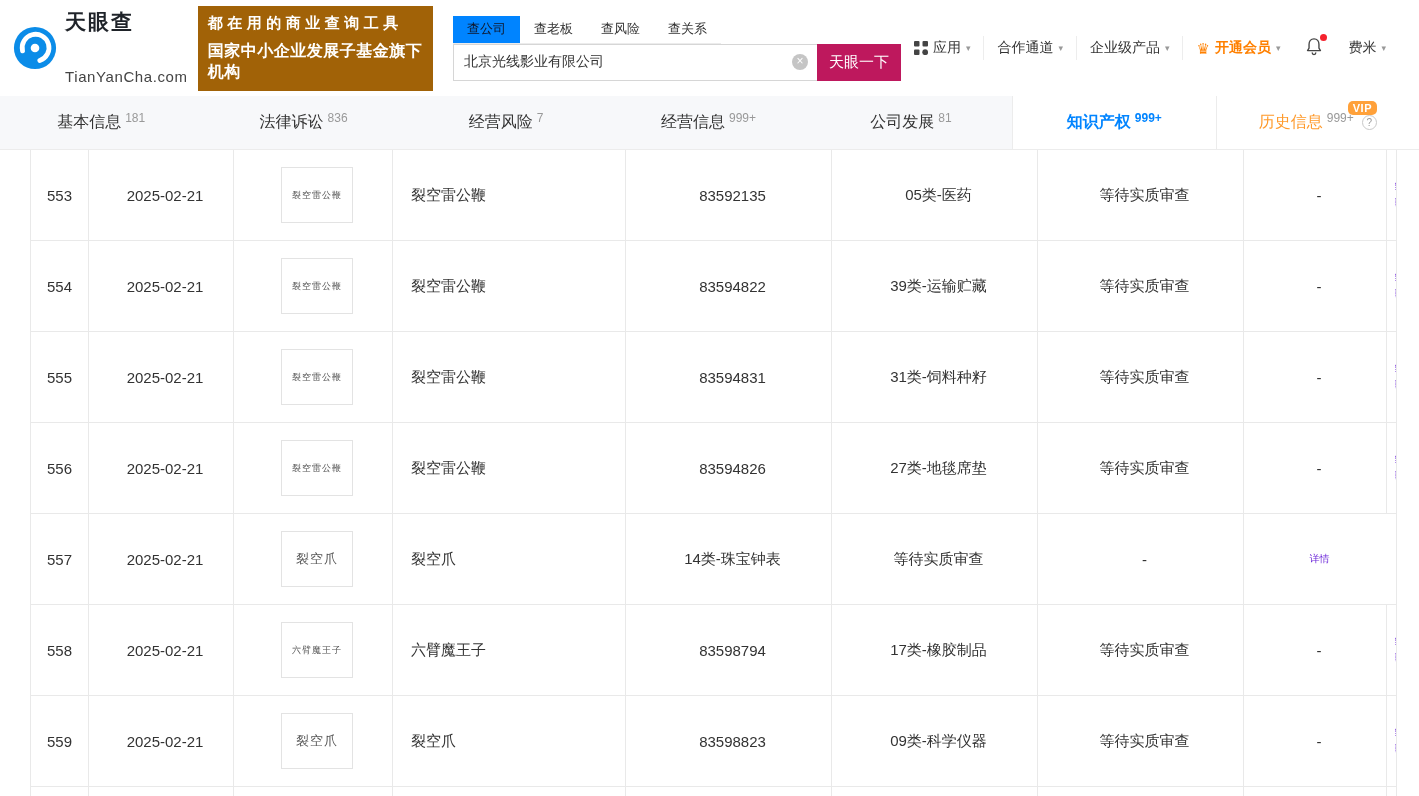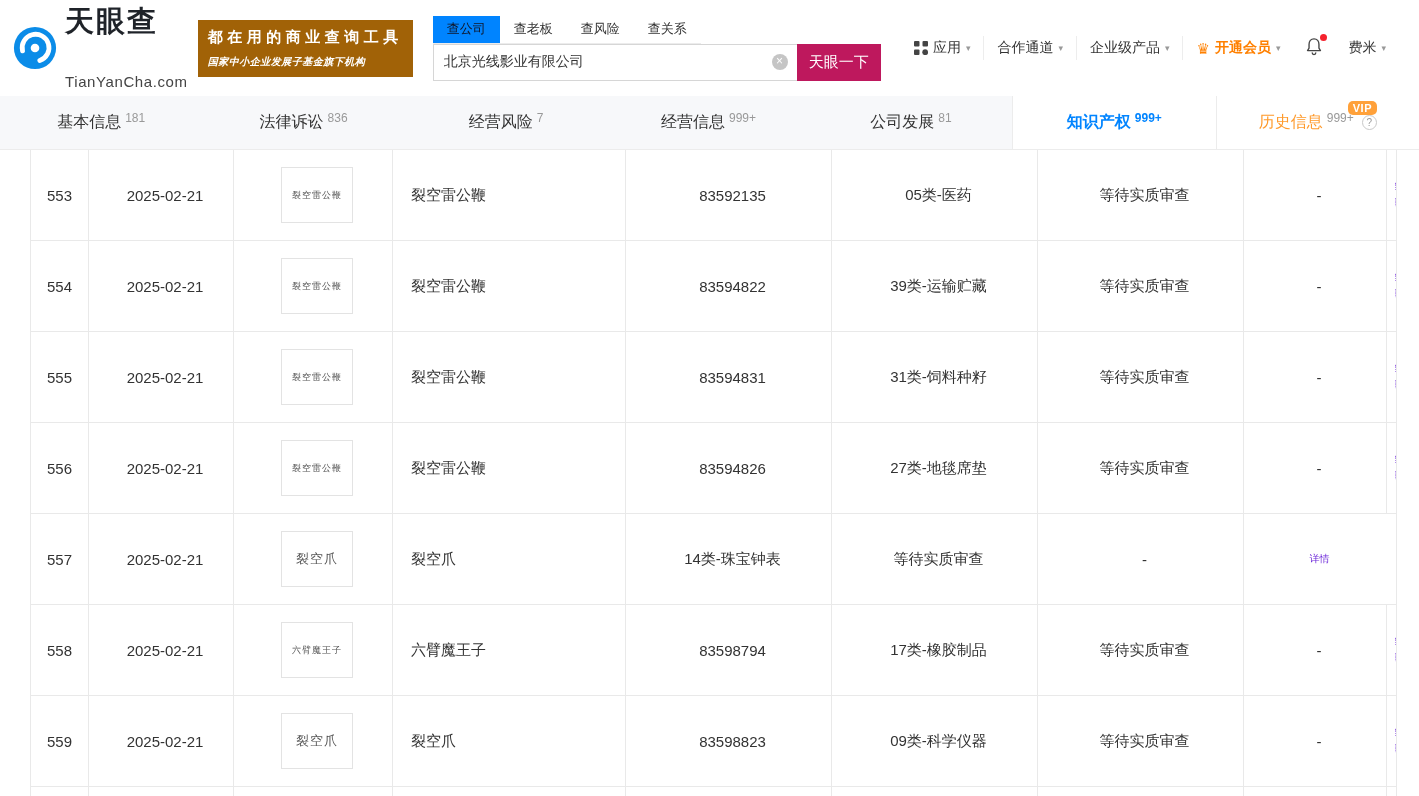--- a/index.html
+++ b/index.html
@@ -3,25 +3,25 @@
 <meta charset="utf-8">
 <style>
   * { margin:0; padding:0; box-sizing:border-box; }
   html,body { width:1419px; height:796px; overflow:hidden; background:#fff;
     font-family:"Liberation Sans","DejaVu Sans",sans-serif; color:#333; }
 
   
   .header { height:96px; display:flex; align-items:center; padding:0 20px 0 12px; background:#fff; }
   .logo { display:flex; align-items:center; gap:7px; cursor:pointer; }
   .logo-texts { display:flex; flex-direction:column; line-height:1.1; }
-  .logo-cn { font-size:29px; font-weight:bold; color:#1f2329; letter-spacing:2px; }
+  .logo-cn { font-size:21px; font-weight:bold; color:#1f2329; letter-spacing:2px; }
   .logo-en { font-size:15px; color:#444; letter-spacing:0.6px;margin-top:36px; }
   .banner { margin-left:10px; background:#a16207; color:#fff; padding:8px 10px; font-weight:bold; }
   .banner .l1 { font-size:15px; letter-spacing:4.5px; }
-  .banner .l2 { font-size:10px; letter-spacing:0.5px; margin-top:8px;font-style:italic; }
+  .banner .l2 { font-size:16px; letter-spacing:0.5px; margin-top:8px; }
 
   .search-area { margin-left:20px; }
   .search-tabs { display:flex; width:fit-content; border-bottom:1px solid #ececec; }
   .search-tab { padding:4px 14px 5px; font-size:13px; color:#333; cursor:pointer; }
   .search-tab.active { background:#0084ff; color:#0f172a; }
   .search-row { display:flex; }
   .search-input-wrap { position:relative; width:364px; height:37px; border:1px solid #d6d6d6; border-right:none; }
   .search-input-wrap input { width:100%; height:100%; border:none; outline:none; padding:0 34px 0 10px; font-size:14px; color:#333; font-family:inherit; }
   .clear-icon { position:absolute; right:9px; top:50%; transform:translateY(-50%); width:16px; height:16px; border-radius:50%;
     background:#c5c5c5; color:#fff; font-size:12px; line-height:15px; text-align:center; cursor:pointer; }

